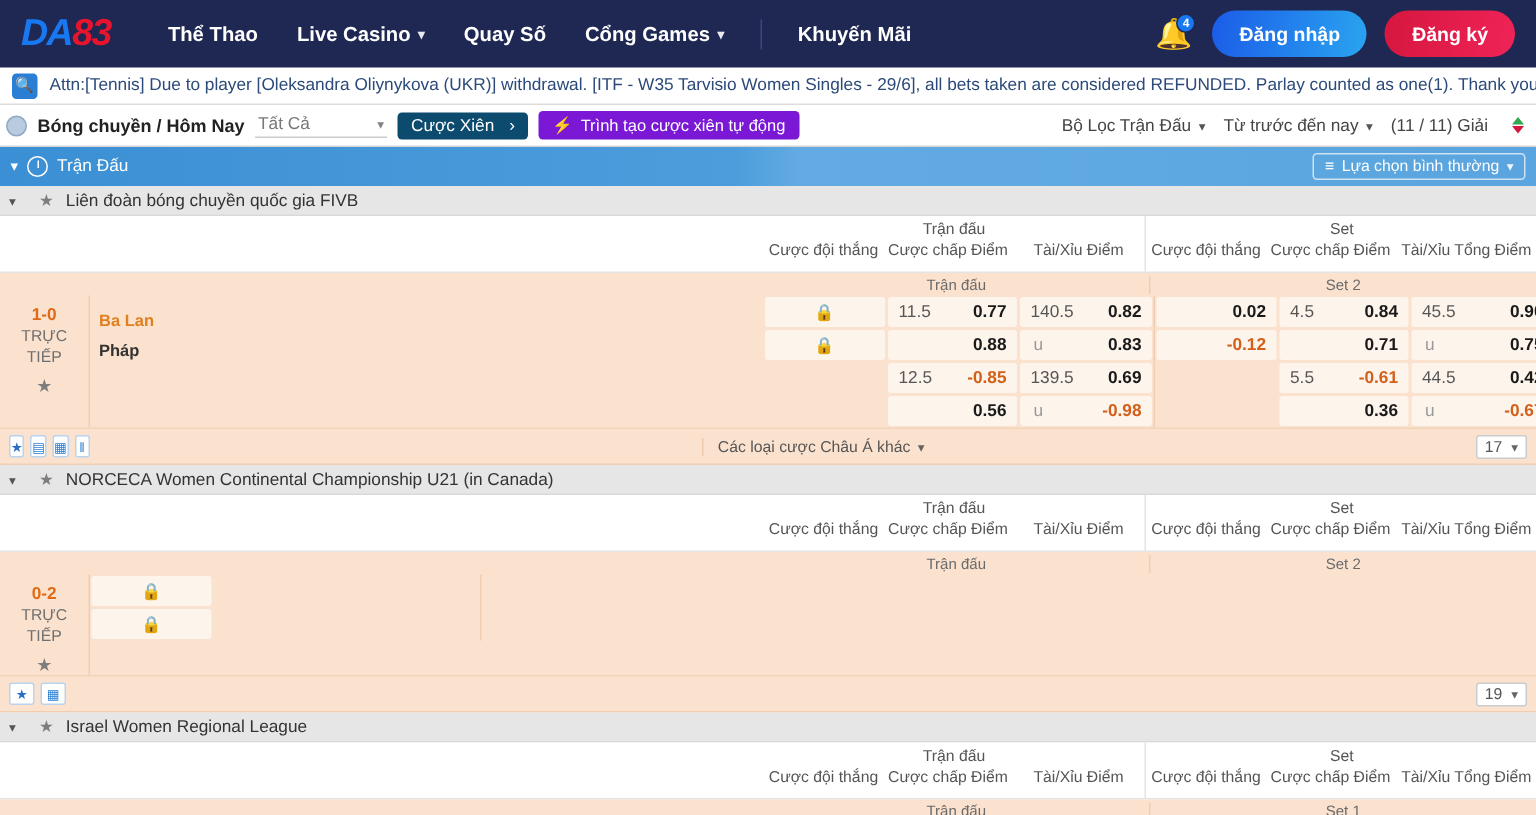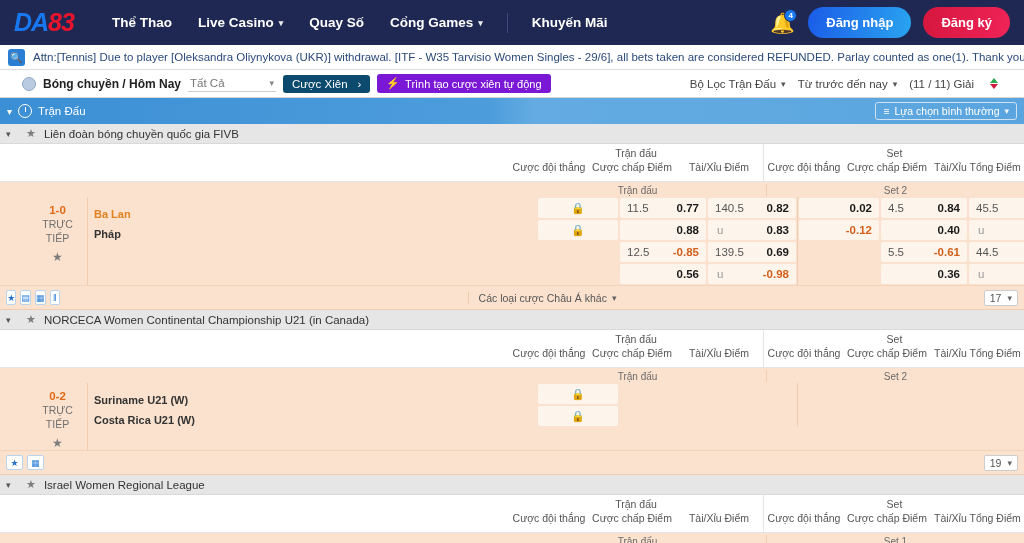--- a/index.html
+++ b/index.html
@@ -57,21 +57,21 @@
   .announce-icon {
     width: 17px; height: 17px; background: #2a7fd4; border-radius: 3px;
     color: #fff; font-size: 10px; display: flex; align-items: center;
     justify-content: center; flex: 0 0 auto; cursor: pointer;
   }
   .announce-text { font-size: 11.5px; color: #2b4a7a; white-space: nowrap; }
 
   
   .filterbar {
     height: 28px; background: #fff; border-bottom: 1px solid #d5d5d5;
-    display: flex; align-items: center; padding: 0 22px; gap: 7px;
+    display: flex; align-items: center; padding: 0 4px; gap: 7px;
   }
   .sport-icon { width: 14px; height: 14px; border-radius: 50%;
     background: #b9cbe0; border: 1px solid #8fa9c4; flex: 0 0 auto; }
   .sport-title { font-size: 12px; font-weight: bold; color: #222; white-space: nowrap; }
   .sel-plain {
     font-size: 11.5px; color: #777; border: none; background: transparent;
     width: 88px; display: flex; align-items: center; justify-content: space-between;
     border-bottom: 1px solid #ccc; padding: 2px 2px; cursor: pointer;
   }
   .btn-parlay {
@@ -146,21 +146,21 @@
   
   .mblock { background: #fbe2ce; border-bottom: 1px solid #f0cdb0; }
   .mb-sub {
     display: flex; height: 15px; align-items: center;
   }
   .mb-sub .sp { width: 509px; flex: 0 0 509px; }
   .mb-sub .sg { flex: 1; font-size: 10px; color: #6b6b6b; text-align: center;
     padding-top: 1px; }
   .mb-sub .sgA { border-right: 1px solid #f0cdb0; }
 
-  .mrow { display: flex; margin-left: 28px; }
+  .mrow { display: flex; }
   .m-score {
     width: 60px; flex: 0 0 60px; text-align: center;
     padding-top: 7px; border-right: 1px solid #f0cdb0;
   }
   .m-score .sc { font-size: 11.5px; font-weight: bold; color: #e06a16; }
   .m-score .live { font-size: 10.5px; color: #6f6f6f; line-height: 12px; margin-top: 2px; }
   .m-score .st { color: #7d7d7d; font-size: 12px; margin-top: 6px; cursor: pointer; }
 
   .m-teams { width: 449px; flex: 0 0 449px; padding: 7px 0 0 6px; }
   .m-team { font-size: 11px; font-weight: bold; line-height: 20px; }
@@ -375,21 +375,21 @@
               <div class="odds-cell filled" style="width: 80px;">
                 <span class="oc-val neg">-0.12</span>
               </div>
             </div>
             <div class="odds-colset">
               <div class="odds-cell filled" style="width: 86px;">
                 <span class="oc-line" style="margin-right: auto;">4.5</span>
                 <span class="oc-val">0.84</span>
               </div>
               <div class="odds-cell filled" style="width: 86px;">
-                <span class="oc-val">0.40</span>
+                <span class="oc-val">0.71</span>
               </div>
             </div>
             <div class="odds-colset">
               <div class="odds-cell filled" style="width: 95px;">
                 <span class="oc-line" style="margin-right: auto;">45.5</span>
                 <span class="oc-val">0.90</span>
               </div>
               <div class="odds-cell filled" style="width: 95px;">
                 <span class="oc-u">u</span>
                 <span class="oc-val">0.75</span>
@@ -499,24 +499,20 @@
         <div class="sg sgA">Trận đấu</div>
         <div class="sg">Set 2</div>
       </div>
       <div class="mrow">
         <div class="m-score">
           <div class="sc">0-2</div>
           <div class="live">TRỰC</div>
           <div class="live">TIẾP</div>
           <div class="st">★</div>
         </div>
-        <div class="m-teams">
-          <div class="m-team t-home">Suriname U21 (W)</div>
-          <div class="m-team t-home">Costa Rica U21 (W)</div>
-        </div>
         <div class="m-odds">
           <div class="odds-grp">
             <div class="odds-colset">
               <div class="odds-cell filled center" style="width: 80px;">
                 <span class="lock">🔒</span>
               </div>
               <div class="odds-cell filled center" style="width: 80px;">
                 <span class="lock">🔒</span>
               </div>
             </div>

